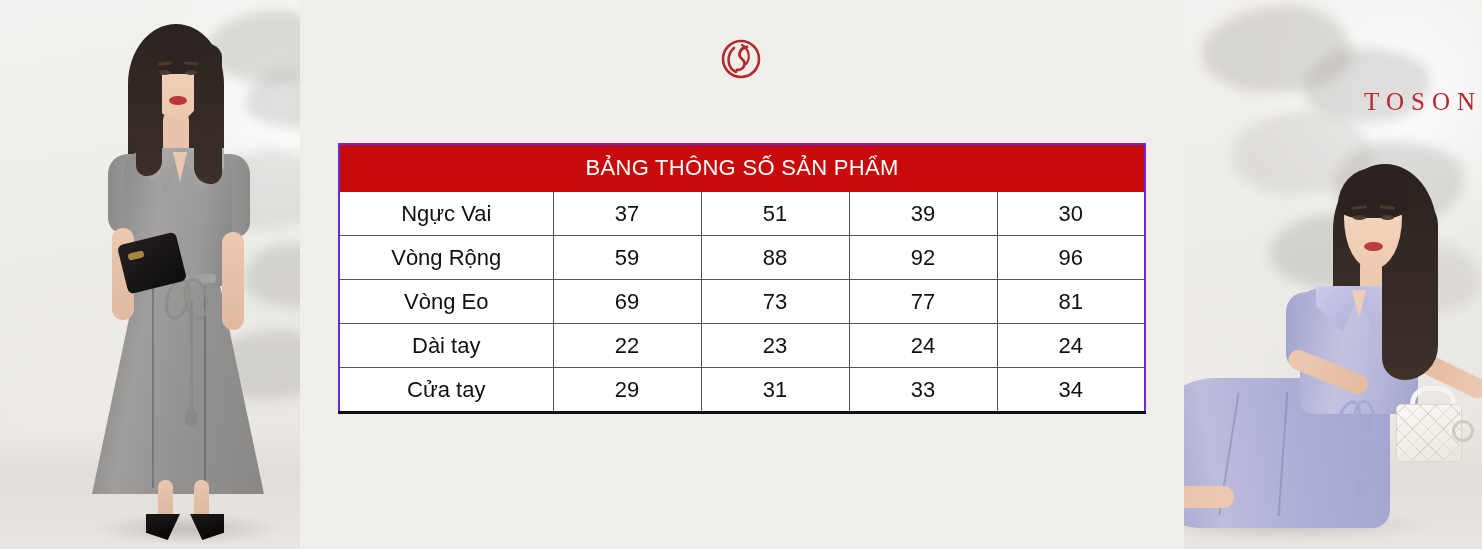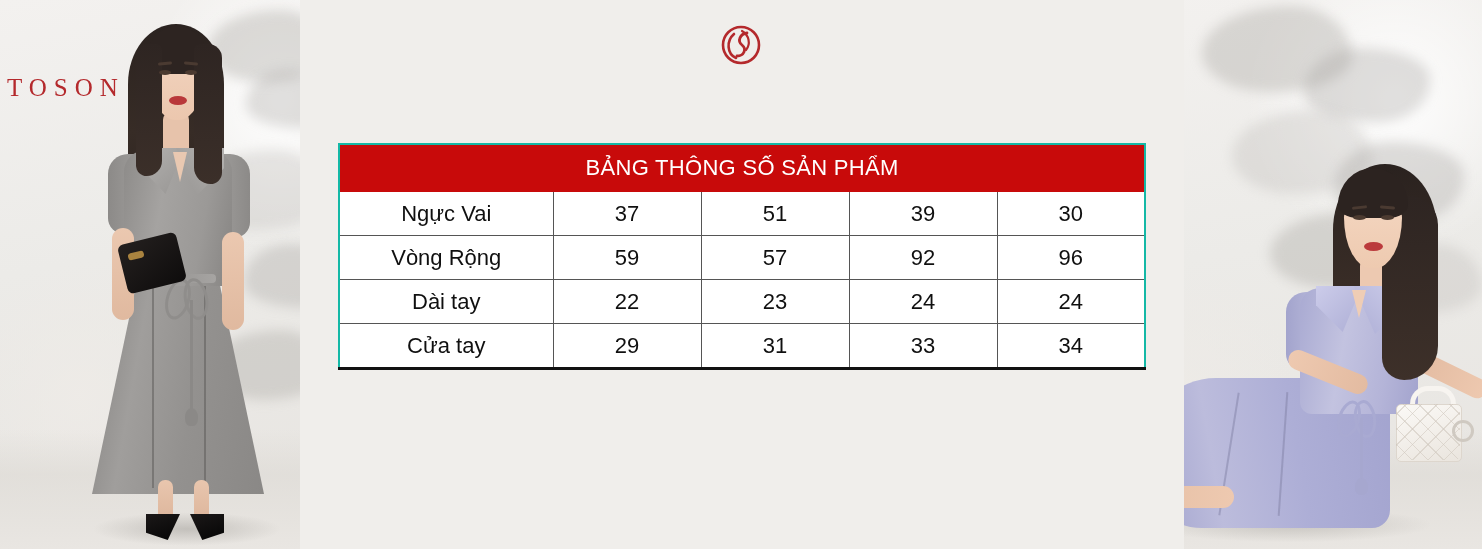--- a/index.html
+++ b/index.html
@@ -338,22 +338,22 @@
     top: 0;
     width: 884px;
     height: 549px;
     background: #f0eeeb;
   }
 
   
   .brand {
     position: absolute;
     left: 0; right: 0;
-    top: 22px;
-    text-align: left;
+    top: 36px;
+    text-align: right;
   }
   .brand-mark {
     display: block;
     margin: 0 auto 6px;
   }
   .brand-name {
     font-family: "Liberation Serif", serif;
     font-size: 25px;
     letter-spacing: 7px;
     color: #b4292c;
@@ -366,21 +366,21 @@
     position: absolute;
     left: 338px;
     top: 143px;
     width: 808px;
   }
   table.size-table {
     width: 100%;
     border-collapse: collapse;
     background: #ffffff;
     table-layout: fixed;
-    border: 2px solid #14b8a6;
+    border: 2px solid #6d28d9;
   }
   table.size-table td, table.size-table th {
     border: 1px solid #555555;
     padding: 0;
     height: 43px;
     font-size: 22px;
     color: #101010;
     text-align: center;
     vertical-align: middle;
     font-weight: 400;
@@ -530,23 +530,30 @@
         <tr>
           <td class="label-cell">Ngực Vai</td>
           <td>37</td>
           <td>51</td>
           <td>39</td>
           <td>30</td>
         </tr>
         <tr>
           <td class="label-cell">Vòng Rộng</td>
           <td>59</td>
-          <td>57</td>
+          <td>88</td>
           <td>92</td>
           <td>96</td>
+        </tr>
+        <tr>
+          <td class="label-cell">Vòng Eo</td>
+          <td>69</td>
+          <td>73</td>
+          <td>77</td>
+          <td>81</td>
         </tr>
         <tr>
           <td class="label-cell">Dài tay</td>
           <td>22</td>
           <td>23</td>
           <td>24</td>
           <td>24</td>
         </tr>
         <tr class="last-row">
           <td class="label-cell">Cửa tay</td>

